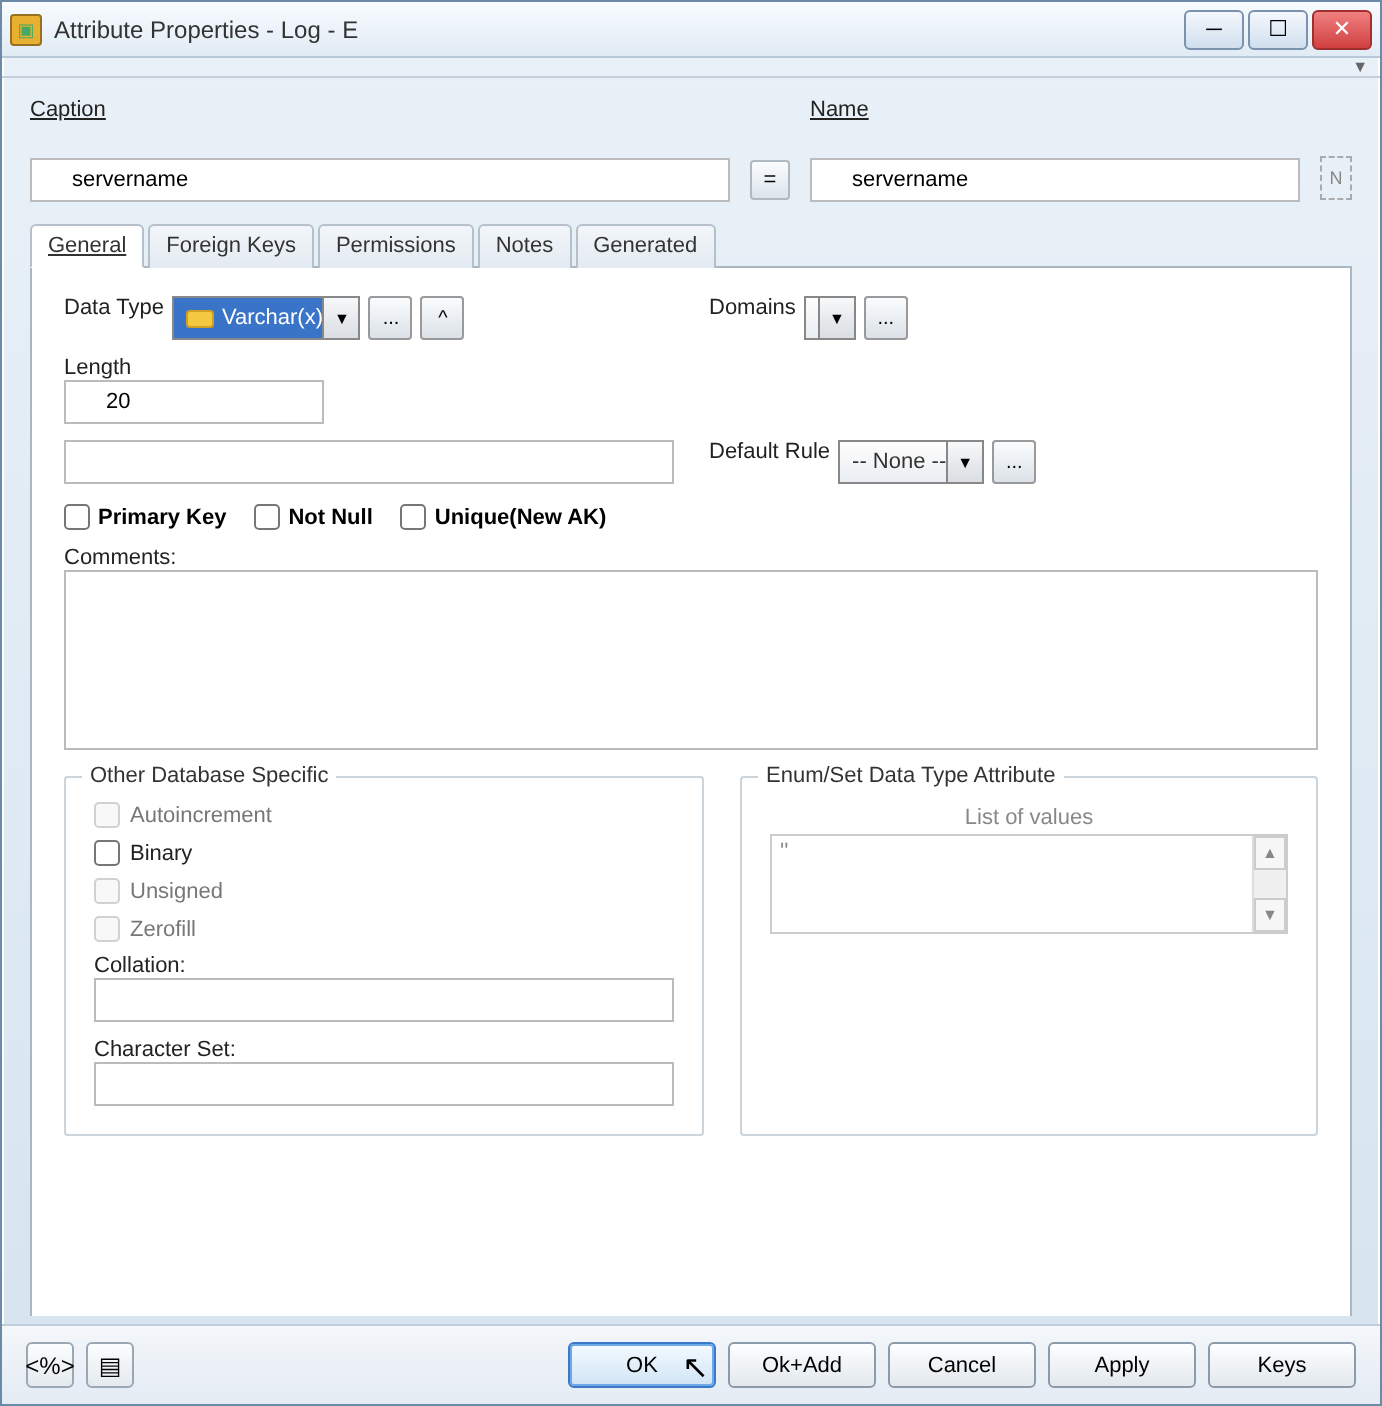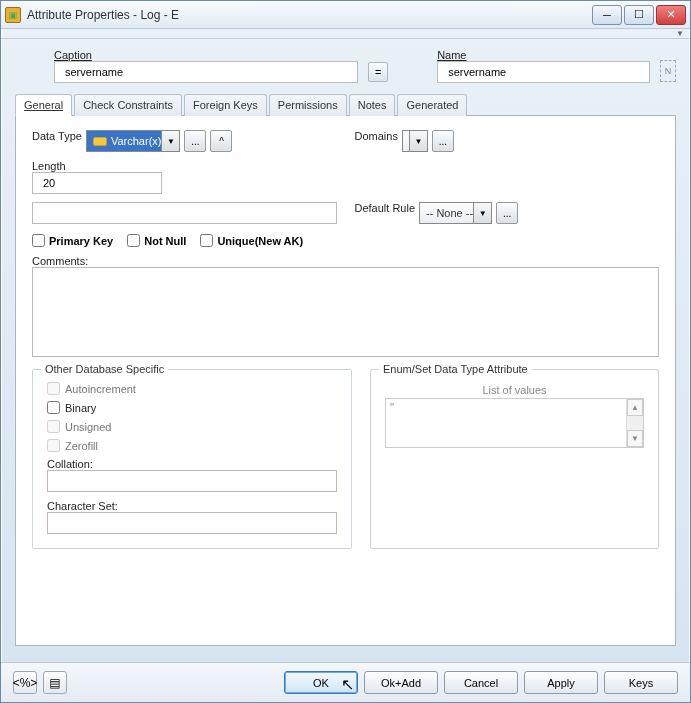--- a/index.html
+++ b/index.html
@@ -69,30 +69,30 @@
     padding-right: 6px;
     font-size: 8px;
     color: #666;
   }
   .content {
     padding: 10px 14px;
     height: calc(100% - 28px - 10px - 44px);
     overflow: hidden;
   }
   .name-row { display: flex; gap: 10px; align-items: flex-end; margin-bottom: 10px; }
-  .name-col { flex: 1; display: flex; flex-direction: column; gap: 0; margin-left: 39px; }
+  .name-col { flex: 1; display: flex; flex-direction: column; gap: 18px; }
   .name-col.right { flex: 0.7; }
   .lbl { color: #222; font-size: 11px; }
   .underline { text-decoration: underline; }
   .tinput {
     width: 100%;
     height: 22px;
     border: 1px solid #bbb;
     background: #fff;
-    padding: 0 10px;
+    padding: 0 20px;
     font: inherit;
   }
   .eq-btn {
     width: 20px;
     height: 20px;
     border: 1px solid #b0b8c0;
     background: linear-gradient(#fafcfe,#dbe4ec);
     border-radius: 2px;
     display: flex;
     align-items: center;
@@ -305,21 +305,20 @@
       <div class="eq-btn">=</div>
       <div class="name-col right">
         <span class="lbl underline">Name</span>
         <input class="tinput" value="servername" style="">
       </div>
       <div class="dotted-btn">N</div>
     </div>
 
     <div class="tabs">
       <div class="tab active">General</div>
-      <div class="tab">Check Constraints</div>
       <div class="tab">Foreign Keys</div>
       <div class="tab">Permissions</div>
       <div class="tab">Notes</div>
       <div class="tab">Generated</div>
     </div>
 
     <div class="tab-body">
 
       <div class="row">
         <div class="col">

